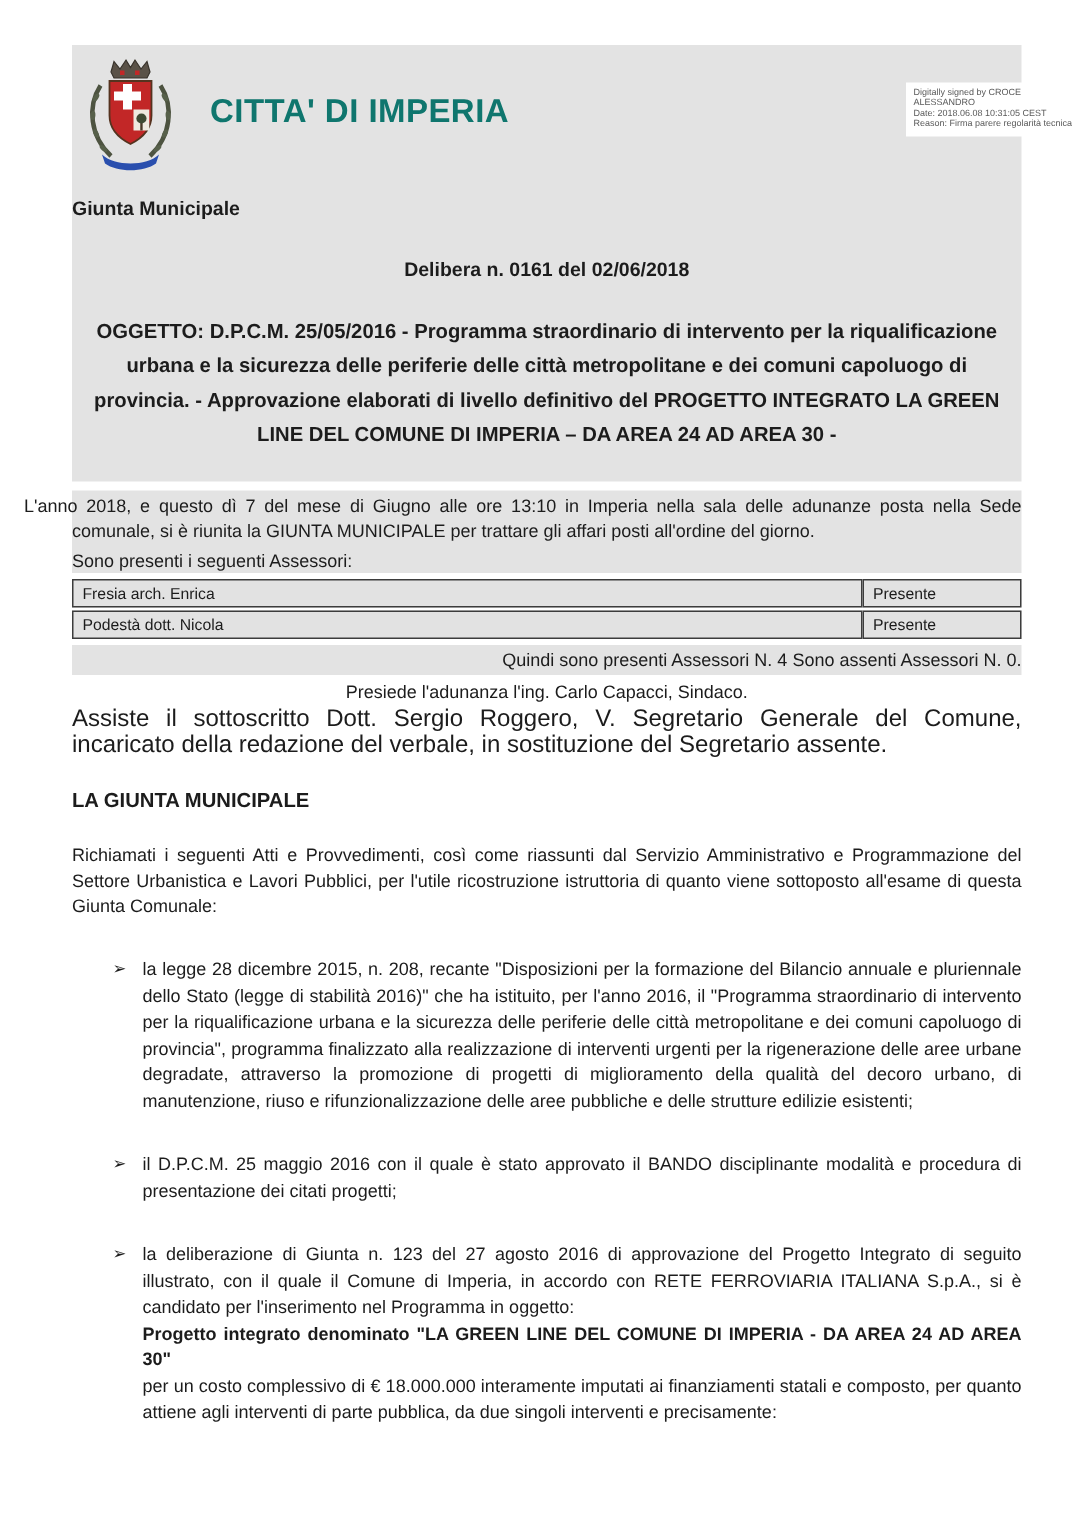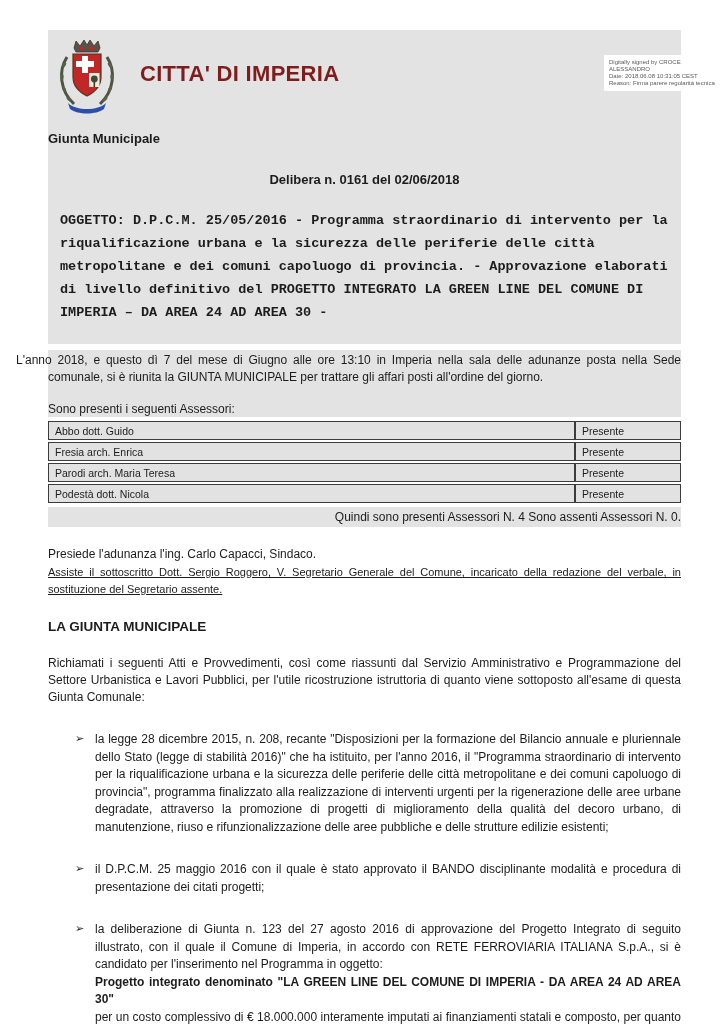--- a/index.html
+++ b/index.html
@@ -6,46 +6,46 @@
   .page {
     position:relative; width:724px; height:1024px; background:#ffffff;
     font-family:"Liberation Sans", sans-serif; color:#1c1c1c; overflow:hidden;
   }
   .content { position:absolute; left:48px; top:30px; width:633px; }
 
   
   .gray-top { background:#e3e3e3; padding-bottom:20px; }
   .masthead { display:flex; align-items:flex-start; padding:7px 0 0 8px; }
   .logo-box { width:62px; height:78px; flex:0 0 auto; }
-  .city-title { margin:24px 0 0 22px; font-size:22px; font-weight:bold; letter-spacing:0.3px; color:#7f1d1d; }
+  .city-title { margin:24px 0 0 22px; font-size:22px; font-weight:bold; letter-spacing:0.3px; color:#0f766e; }
   .organ    { text-align:left; font-weight:bold; font-size:13px; margin-top:16px; }
   .delibera { text-align:center; font-weight:bold; font-size:13px; margin-top:26px; }
-  .oggetto  { font-weight:bold; font-size:13.5px; line-height:23px; margin-top:22px; padding:0 12px;font-family:Liberation Mono, monospace; }
+  .oggetto  { text-align:center; font-weight:bold; font-size:13.5px; line-height:23px; margin-top:22px; padding:0 12px; }
 
   
   .sig {
     position:absolute; left:604px; top:55px; width:114px; background:#ffffff;
     color:#5a5a5a; font-size:6px; line-height:7px; padding:4px 2px 4px 5px;
   }
   .sig div { margin:0; }
 
   
   .session-gray { background:#e3e3e3; margin-top:6px; padding:2px 0 1px 0; }
   .sess-intro { margin:0; font-size:12px; line-height:17px; text-align:justify; text-indent:-32px; }
-  .sess-label { font-size:12px; margin-top:16px; }
+  .sess-label { font-size:12px; margin-top:4px; }
 
   table.assessori { width:100%; border-collapse:separate; border-spacing:0 2px; margin-top:2px; font-size:10.5px; }
   table.assessori td { background:#e2e2e2; border:1px solid #3c3c3c; padding:2.5px 6px; }
   table.assessori td.status { width:92px; }
 
   .quindi { background:#e3e3e3; font-size:12px; padding:3px 0; margin-top:2px;text-align:right; }
   .quindi .present { display:inline-block; width:307px; }
 
-  .presiede { font-size:12px; margin-top:20px; }
-  .assiste  { font-size:11px; line-height:17px; text-align:justify; margin-top:3px;text-decoration:underline; }
+  .presiede { font-size:12px; margin-top:4px;text-align:center; }
+  .assiste  { font-size:16px; line-height:17px; text-align:justify; margin-top:3px; }
 
   
   .heading2 { text-align:left; font-weight:bold; font-size:13.5px; margin-top:21px; }
   .richiamati { font-size:12px; line-height:17px; text-align:justify; margin-top:21px; }
   .bullet { display:flex; margin-top:25px; }
   .bullet .marker { flex:0 0 20px; margin-left:27px; font-size:11px; padding-top:1px; }
   .bullet .btext { flex:1; font-size:12px; line-height:17.5px; text-align:justify; }
   .bullet .btext .boldline { font-weight:bold; }
 </style>
 </head>
@@ -95,29 +95,21 @@
     </div>
 
     <div class="session-gray">
       <p class="sess-intro">L'anno 2018, e questo dì 7 del mese di Giugno alle ore 13:10 in Imperia nella sala delle adunanze posta nella Sede comunale, si è riunita la GIUNTA MUNICIPALE  per trattare gli affari posti all'ordine del giorno.</p>
       <div class="sess-label">Sono presenti i seguenti Assessori:</div>
     </div>
 
     <table class="assessori">
       <tbody>
         <tr>
-          <td>Abbo dott. Guido</td>
-          <td class="status">Presente</td>
-        </tr>
-        <tr>
           <td>Fresia arch. Enrica</td>
-          <td class="status">Presente</td>
-        </tr>
-        <tr>
-          <td>Parodi arch. Maria Teresa</td>
           <td class="status">Presente</td>
         </tr>
         <tr>
           <td>Podestà dott. Nicola</td>
           <td class="status">Presente</td>
         </tr>
       </tbody>
     </table>
 
     <div class="quindi">

